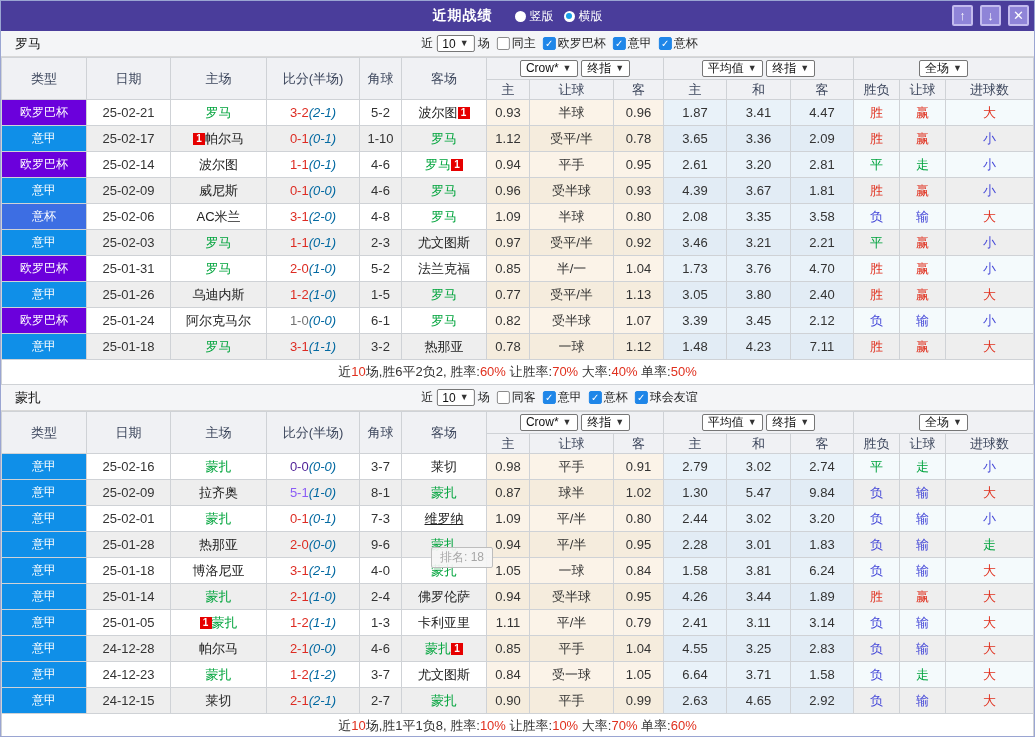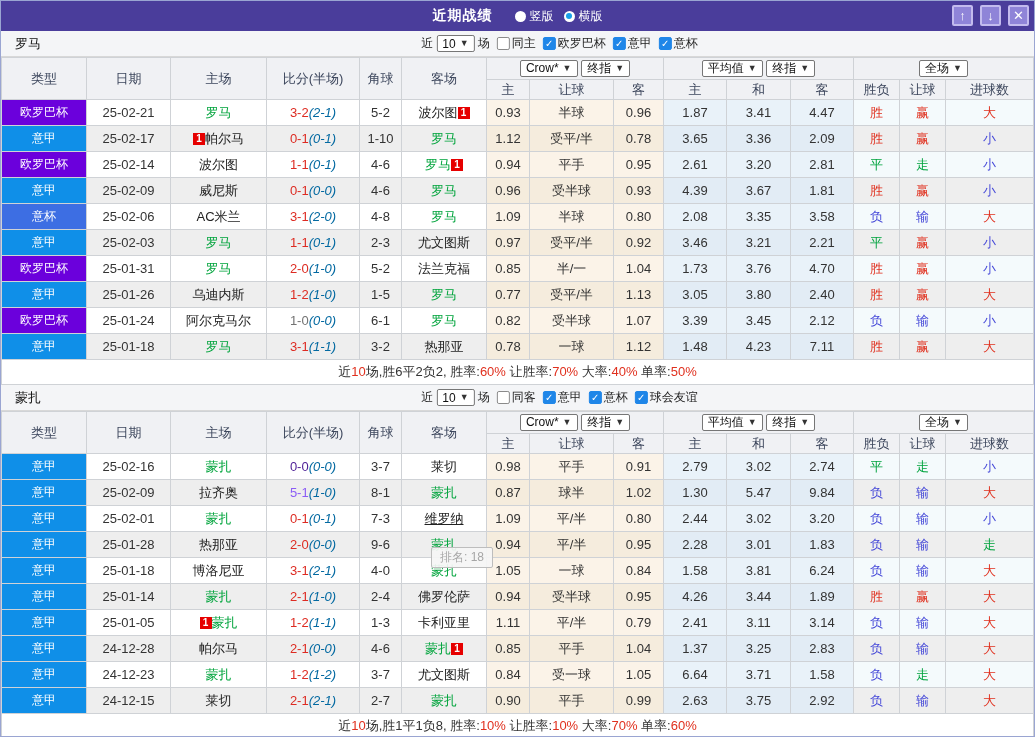--- a/index.html
+++ b/index.html
@@ -507,21 +507,21 @@
             <tr class="even">
               <td class="league-cell" style="background:#0f8fe8">意甲</td>
               <td>24-12-28</td>
               <td><span style="color:#222">帕尔马</span></td>
               <td><span style="color:#dd2b22">2-1</span><span class="score-half">(0-0)</span></td>
               <td>4-6</td>
               <td><span style="color:#00a43c">蒙扎</span><span class="num-badge" style="background:#e60000">1</span></td>
               <td class="crow">0.85</td>
               <td class="crow">平手</td>
               <td class="crow">1.04</td>
-              <td class="avgc">1.37</td>
+              <td class="avgc">4.55</td>
               <td class="avgc">3.25</td>
               <td class="avgc">2.83</td>
               <td class="resc" style="color:#4649d8">负</td>
               <td class="resc" style="color:#4649d8">输</td>
               <td class="resc" style="color:#e0301e">大</td>
             </tr>
             <tr class="odd">
               <td class="league-cell" style="background:#0f8fe8">意甲</td>
               <td>24-12-23</td>
               <td><span style="color:#00a43c">蒙扎</span></td>
@@ -542,21 +542,21 @@
               <td class="league-cell" style="background:#0f8fe8">意甲</td>
               <td>24-12-15</td>
               <td><span style="color:#222">莱切</span></td>
               <td><span style="color:#dd2b22">2-1</span><span class="score-half">(2-1)</span></td>
               <td>2-7</td>
               <td><span style="color:#00a43c">蒙扎</span></td>
               <td class="crow">0.90</td>
               <td class="crow">平手</td>
               <td class="crow">0.99</td>
               <td class="avgc">2.63</td>
-              <td class="avgc">3.75</td>
+              <td class="avgc">4.65</td>
               <td class="avgc">2.92</td>
               <td class="resc" style="color:#4649d8">负</td>
               <td class="resc" style="color:#4649d8">输</td>
               <td class="resc" style="color:#e0301e">大</td>
             </tr>
           </tbody>
           <tfoot>
             <tr>
               <td colspan="15"><span style="">近</span><span style="color:#e0301e">10</span><span style="">场,胜1平1负8, 胜率:</span><span style="color:#e0301e">10%</span><span style=""> 让胜率:</span><span style="color:#e0301e">10%</span><span style=""> 大率:</span><span style="color:#e0301e">70%</span><span style=""> 单率:</span><span style="color:#e0301e">60%</span></td>
             </tr>

